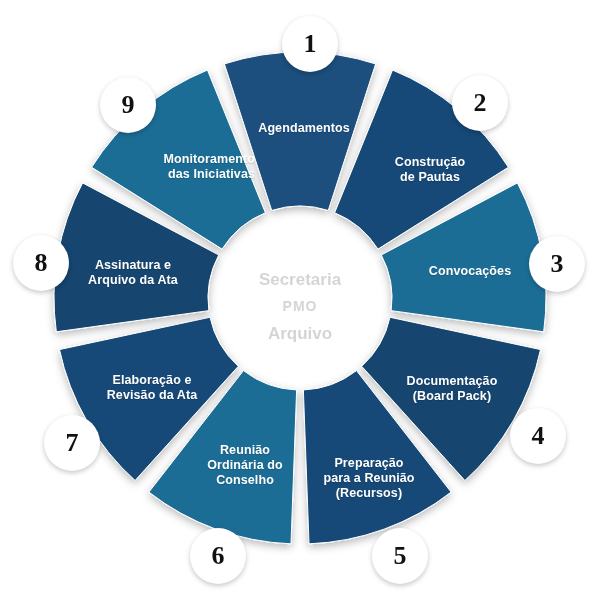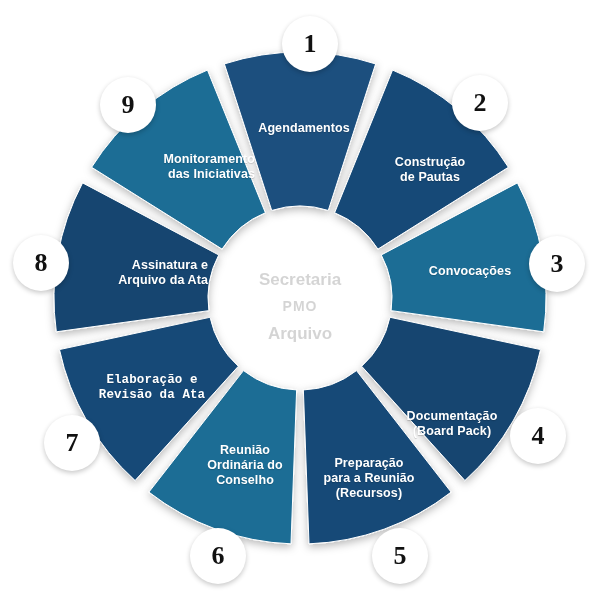--- a/index.html
+++ b/index.html
@@ -112,25 +112,25 @@
           L 265.39 212.76
           A 92 92 0 0 0 222.06 249.11
           Z" fill="#1d6d95" stroke="#ffffff" stroke-width="1" stroke-linejoin="round" filter="url(#petalShadow)"></path>
       </g>
   </svg>
 
   <div id="labels">
       <div class="seg-label" style="left: 304px; top: 128px;">Agendamentos</div>
       <div class="seg-label" style="left: 430px; top: 170px;">Construção<br>de Pautas</div>
       <div class="seg-label" style="left: 470px; top: 271px;">Convocações</div>
-      <div class="seg-label" style="left: 452px; top: 389px; margin-top: 35px;">Documentação<br>(Board Pack)</div>
+      <div class="seg-label" style="left: 452px; top: 389px;">Documentação<br>(Board Pack)</div>
       <div class="seg-label" style="left: 369px; top: 478px;">Preparação<br>para a Reunião<br>(Recursos)</div>
       <div class="seg-label" style="left: 245px; top: 465px;">Reunião<br>Ordinária do<br>Conselho</div>
-      <div class="seg-label" style="left: 152px; top: 388px; font-family: Liberation Mono, monospace;">Elaboração e<br>Revisão da Ata</div>
-      <div class="seg-label" style="left: 133px; top: 273px; text-align: right;">Assinatura e<br>Arquivo da Ata</div>
+      <div class="seg-label" style="left: 152px; top: 388px;">Elaboração e<br>Revisão da Ata</div>
+      <div class="seg-label" style="left: 133px; top: 273px;">Assinatura e<br>Arquivo da Ata</div>
       <div class="seg-label" style="left: 180px; top: 167px; text-align: right;">Monitoramento<br>das Iniciativas</div>
     </div>
   <div id="badges">
       <div class="badge" style="left: 310px; top: 44px;">1</div>
       <div class="badge" style="left: 480px; top: 103px;">2</div>
       <div class="badge" style="left: 557px; top: 264px;">3</div>
       <div class="badge" style="left: 538px; top: 436px;">4</div>
       <div class="badge" style="left: 400px; top: 556px;">5</div>
       <div class="badge" style="left: 218px; top: 556px;">6</div>
       <div class="badge" style="left: 72px; top: 443px;">7</div>

